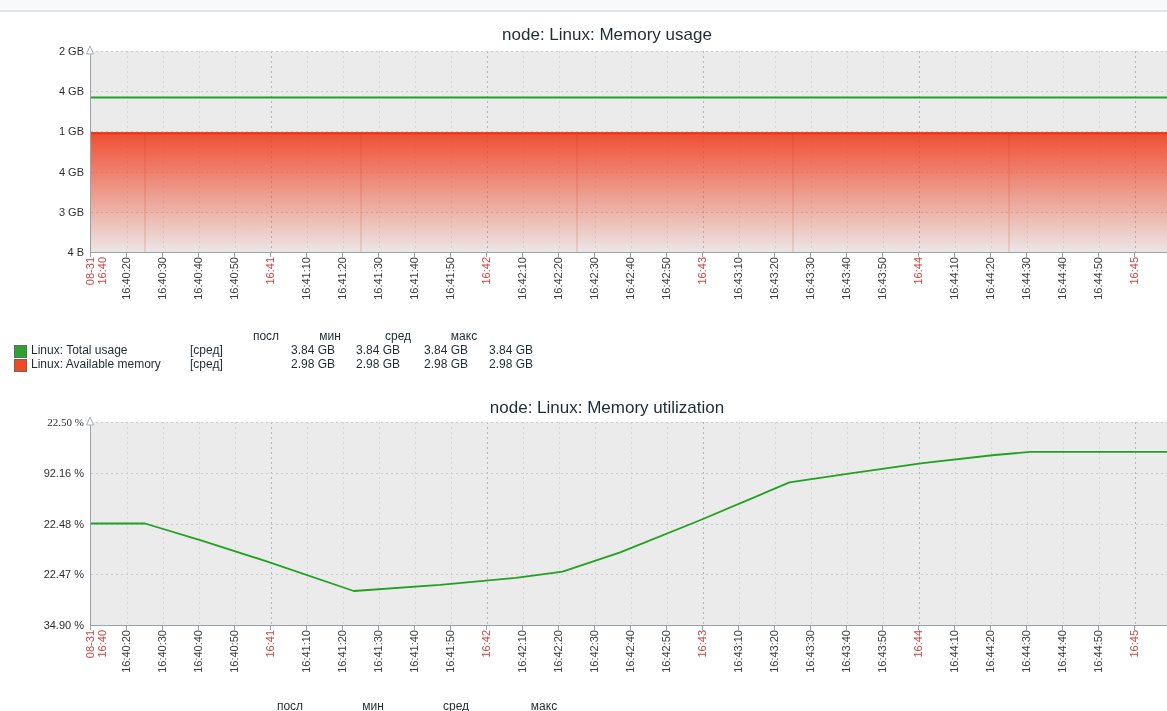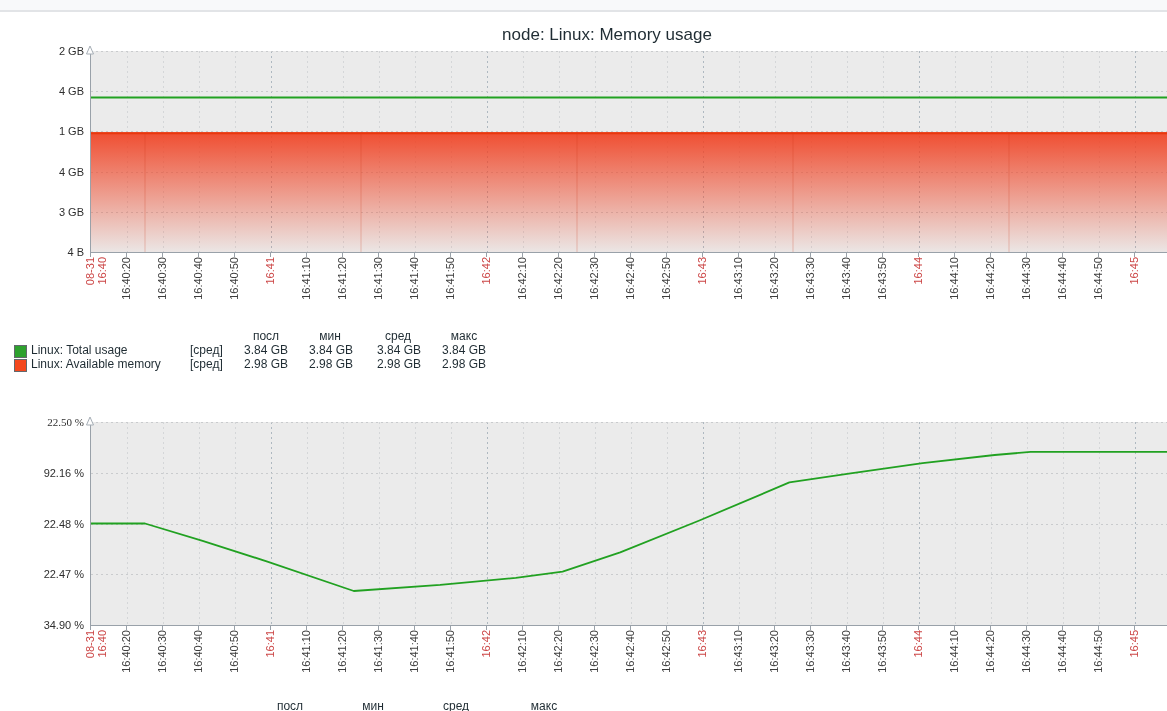--- a/index.html
+++ b/index.html
@@ -15,21 +15,21 @@
         color:#2e2e2e;line-height:12px;}
   .xlab{position:absolute;width:70px;font-size:11px;line-height:12px;color:#3d3d3d;
         text-align:right;white-space:pre;transform:rotate(-90deg);transform-origin:0 0;}
   .xlab.red{color:#cc4646;}
   .tickmark{position:absolute;width:1px;height:4px;background:#99a1a9;}
   .axis-arrow{position:absolute;}
   .lg-head{position:absolute;width:80px;text-align:center;font-size:12px;color:#1f2c33;line-height:13px;}
   .lg-swatch{position:absolute;width:11px;height:11px;border:1px solid #63686d;box-sizing:content-box;}
   .lg-label{position:absolute;font-size:12px;color:#1f2c33;line-height:13px;white-space:nowrap;}
   .lg-func{position:absolute;font-size:12px;color:#1f2c33;line-height:13px;}
-  .lg-val{position:absolute;width:86px;text-align:right;font-size:12px;color:#1f2c33;line-height:13px;}
+  .lg-val{position:absolute;width:86px;text-align:right;font-size:12px;color:#1f2c33;line-height:13px;margin-left:47px;}
 </style>
 </head>
 <body>
 
 <div id="page">
   <div class="topbar"></div>
 
   <div class="chart-title" style="top:27px">node: Linux: Memory usage</div>
   <div id="plot-0" class="plot" style="top:51px;height:201px">
       <svg width="1077" height="201" style="display:block">
@@ -77,20 +77,21 @@
         <rect x="0" y="81.2" width="1077" height="119.8" fill="url(#gr0)"></rect>
         <line x1="54.0" x2="54.0" y1="81.2" y2="201" stroke="rgba(200,50,20,0.25)" stroke-width="1"></line>
         <line x1="270.0" x2="270.0" y1="81.2" y2="201" stroke="rgba(200,50,20,0.25)" stroke-width="1"></line>
         <line x1="486.0" x2="486.0" y1="81.2" y2="201" stroke="rgba(200,50,20,0.25)" stroke-width="1"></line>
         <line x1="702.0" x2="702.0" y1="81.2" y2="201" stroke="rgba(200,50,20,0.25)" stroke-width="1"></line>
         <line x1="918.0" x2="918.0" y1="81.2" y2="201" stroke="rgba(200,50,20,0.25)" stroke-width="1"></line>
         <line x1="0" x2="1077" y1="82.2" y2="82.2" stroke="#e8380f" stroke-width="2"></line>
       </svg>
     </div>
 
+  <div class="chart-title" style="top:400px">node: Linux: Memory utilization</div>
   <div id="plot-1" class="plot" style="top:422px;height:203px">
       <svg width="1077" height="203" style="display:block">
         <line x1="36.5" x2="36.5" y1="0" y2="203" stroke="#d4d6d8" stroke-width="1" stroke-dasharray="2 3"></line>
         <line x1="72.5" x2="72.5" y1="0" y2="203" stroke="#d4d6d8" stroke-width="1" stroke-dasharray="2 3"></line>
         <line x1="108.5" x2="108.5" y1="0" y2="203" stroke="#d4d6d8" stroke-width="1" stroke-dasharray="2 3"></line>
         <line x1="144.5" x2="144.5" y1="0" y2="203" stroke="#d4d6d8" stroke-width="1" stroke-dasharray="2 3"></line>
         <line x1="180.5" x2="180.5" y1="0" y2="203" stroke="#aeb8c0" stroke-width="1" stroke-dasharray="2 3"></line>
         <line x1="216.5" x2="216.5" y1="0" y2="203" stroke="#d4d6d8" stroke-width="1" stroke-dasharray="2 3"></line>
         <line x1="252.5" x2="252.5" y1="0" y2="203" stroke="#d4d6d8" stroke-width="1" stroke-dasharray="2 3"></line>
         <line x1="288.5" x2="288.5" y1="0" y2="203" stroke="#d4d6d8" stroke-width="1" stroke-dasharray="2 3"></line>

